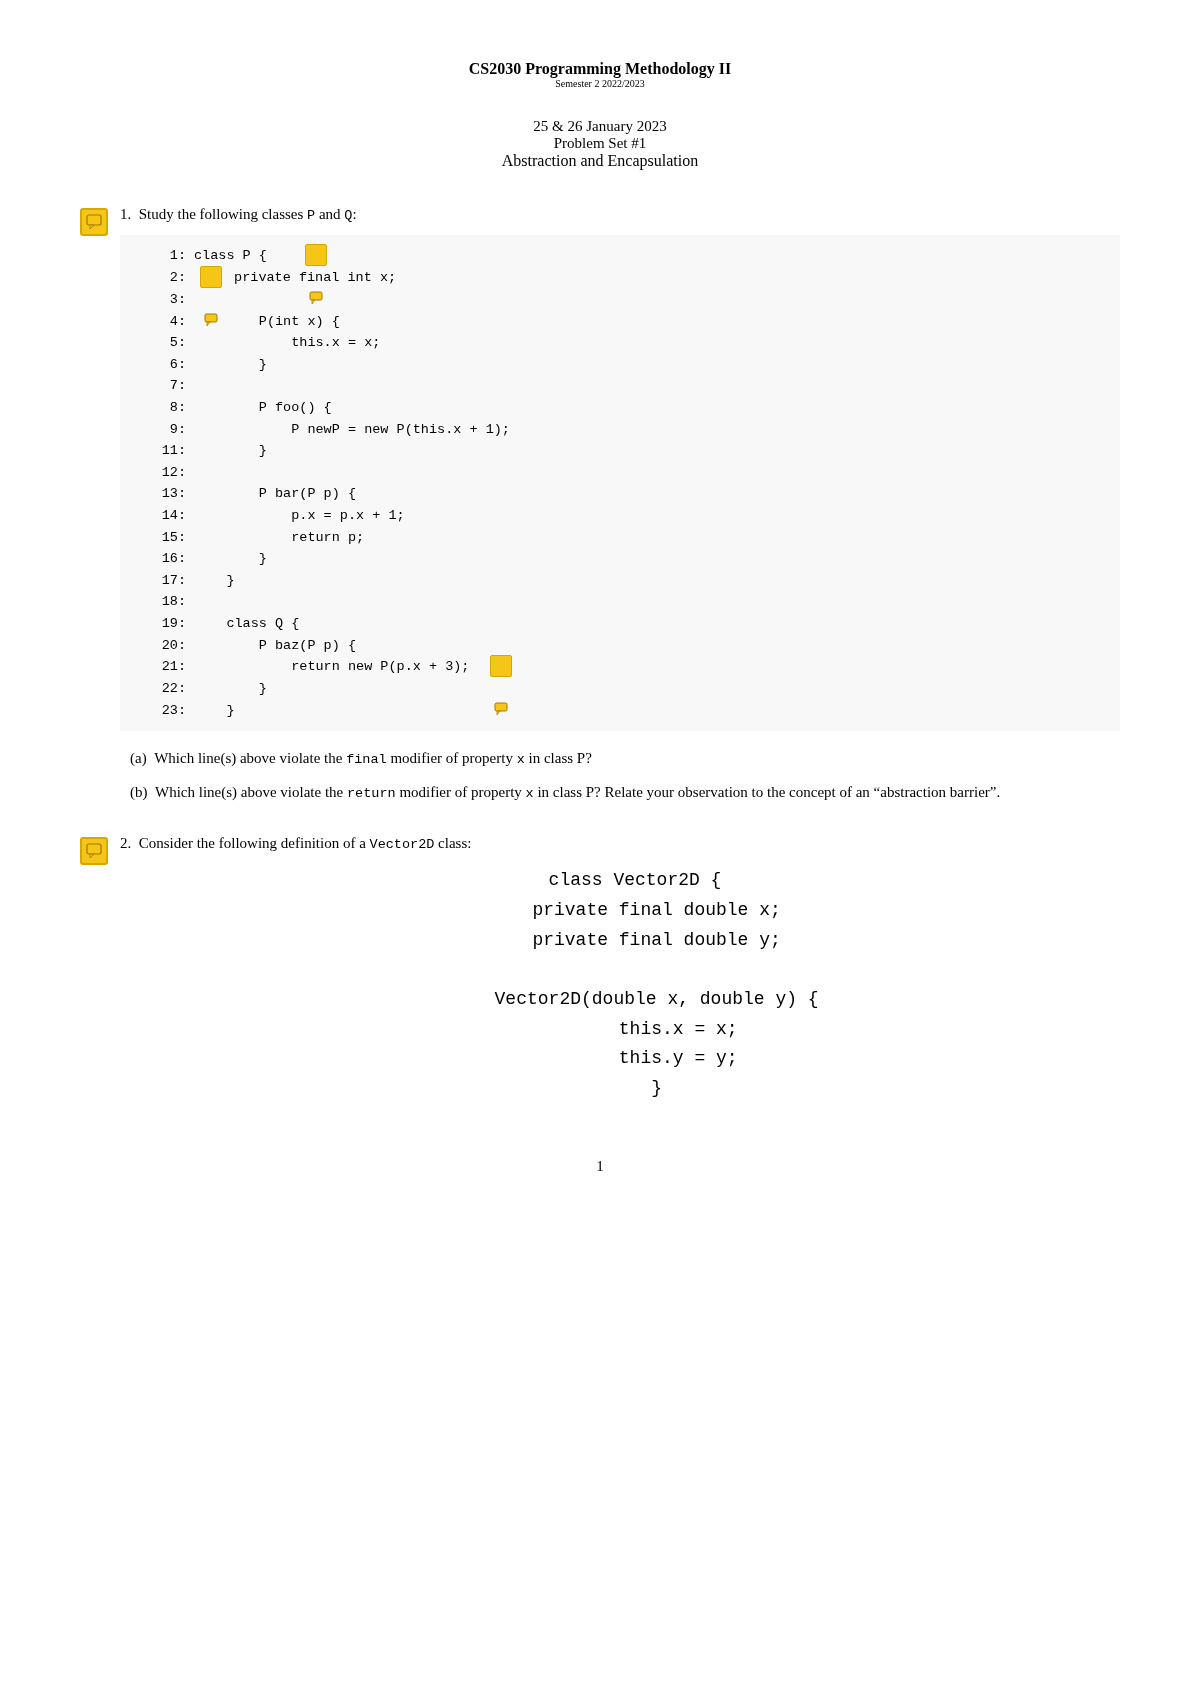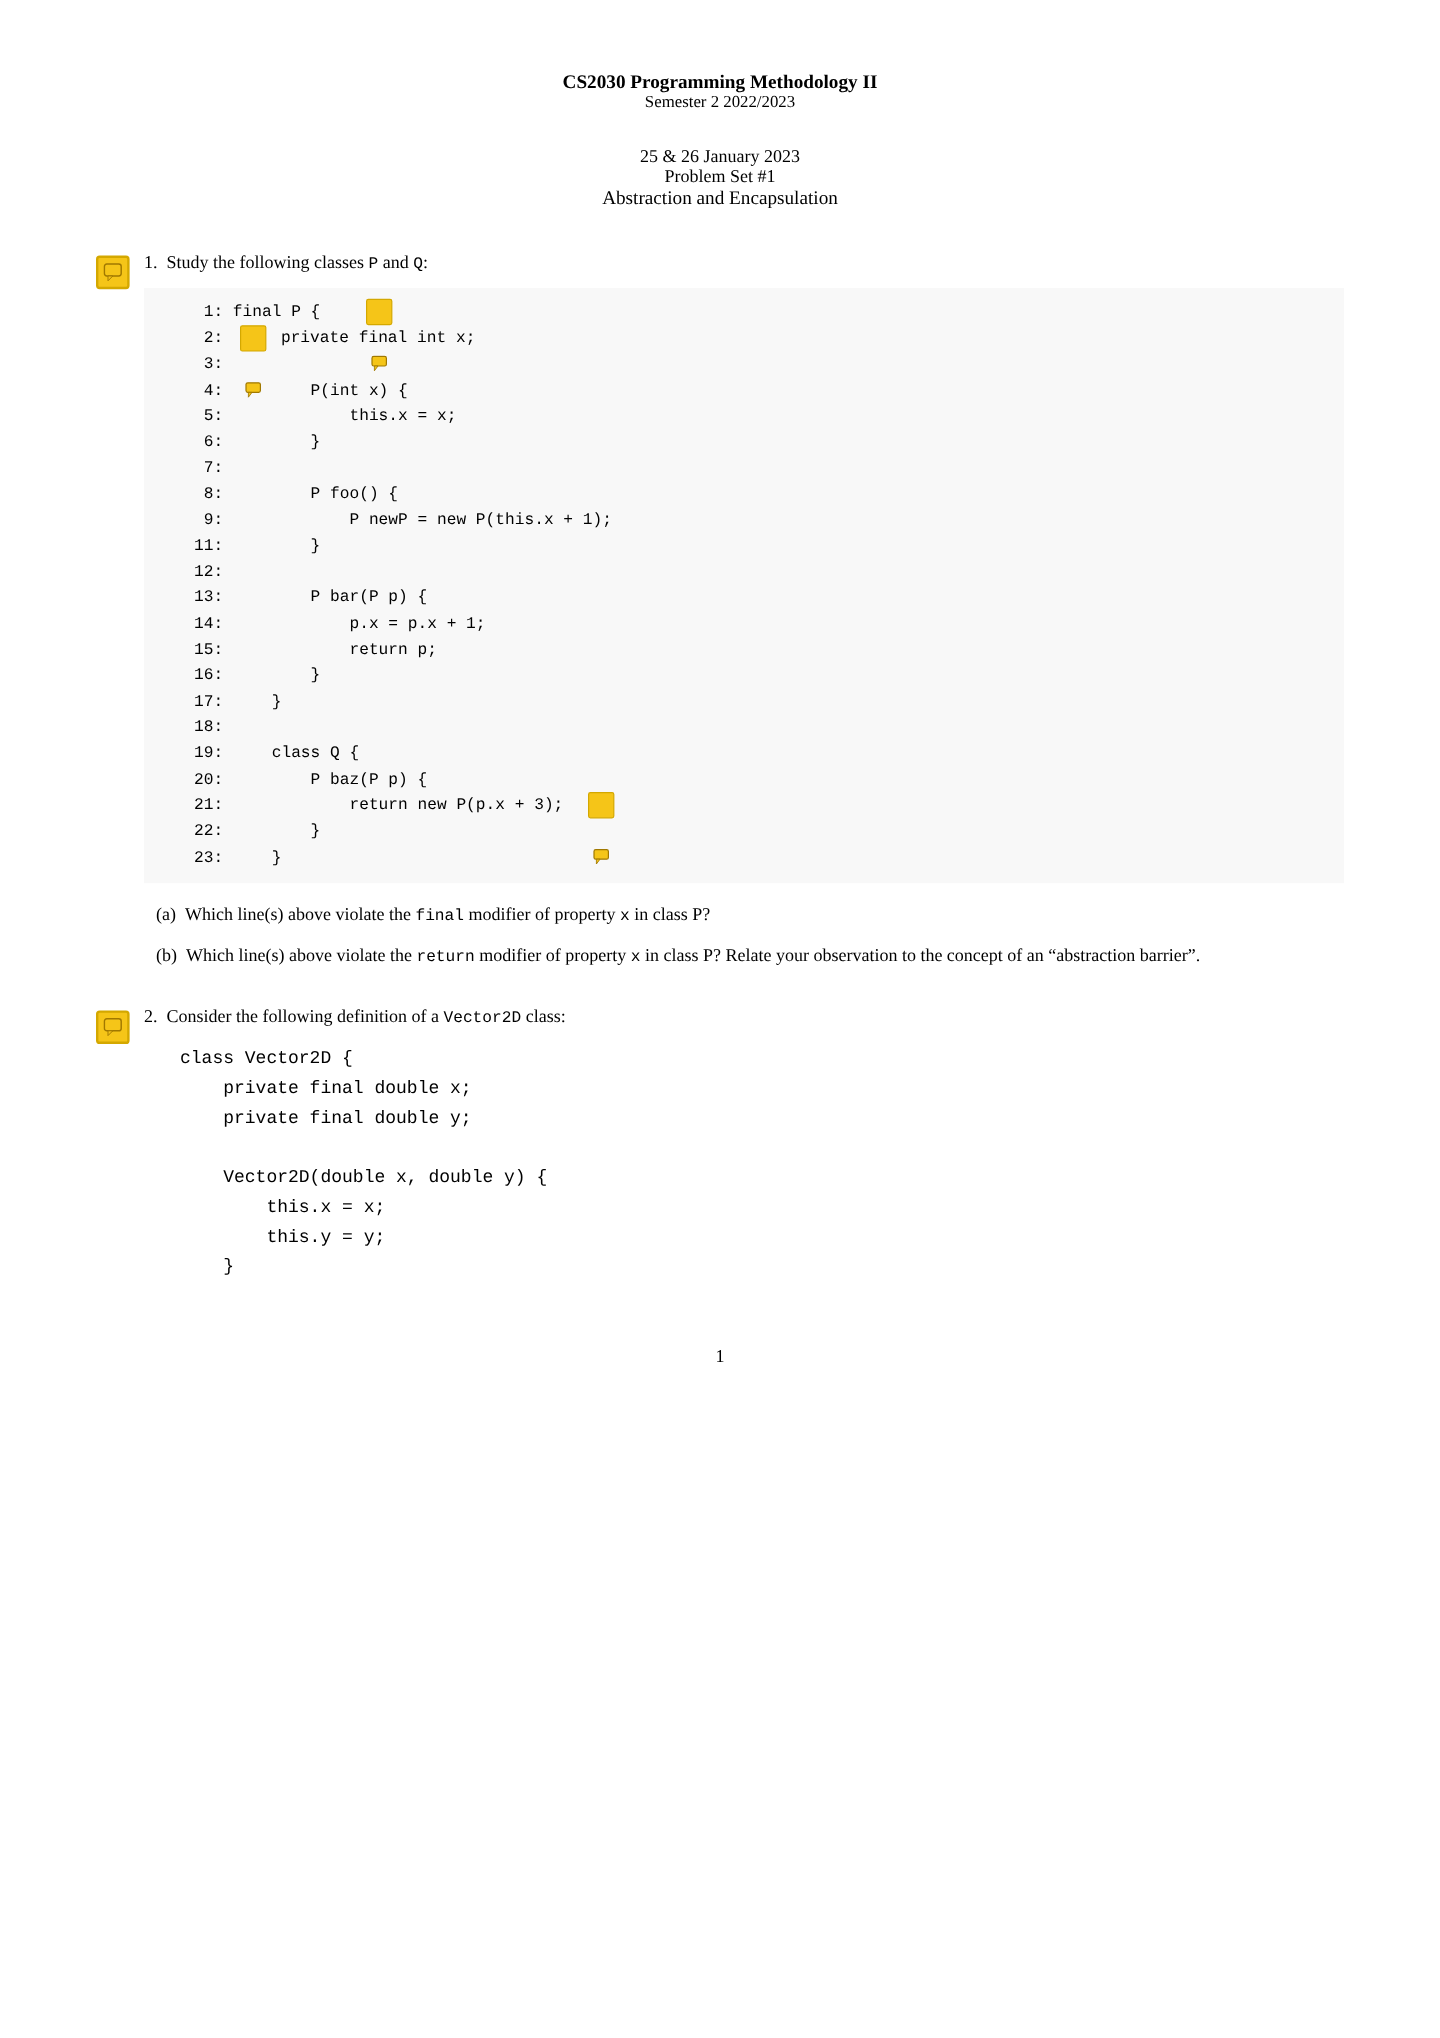--- a/index.html
+++ b/index.html
@@ -18,21 +18,21 @@
       text-align: center;
       margin-bottom: 36px;
     }
 
     .page-header .title {
       font-weight: bold;
       font-size: 16px;
     }
 
     .page-header .subtitle {
-      font-size: 14px;
+      font-size: 10px;
     }
 
     .page-header .date-section {
       margin-top: 29px;
       font-size: 15px;
     }
 
     .page-header .problem-title {
       font-weight: normal;
       font-size: 16px;
@@ -131,23 +131,24 @@
 
     .sub-question {
       margin-bottom: 10px;
       font-size: 15px;
       line-height: 1.55;
     }
 
     .code-block-standalone {
       margin: 14px 0 14px 30px;
       font-family: "Courier New", Courier, monospace;
-      font-size: 15px;
+      font-size: 18px;
       line-height: 1.65;
       white-space: pre;
+      text-align: center;
     }
 
     .page-number {
       text-align: center;
       margin-top: 40px;
       font-size: 15px;
     }
   </style>
 </head>
 <body>
@@ -172,21 +173,21 @@
   <div class="question-content">
     <div class="question-text">
       <span>1.</span>
       &nbsp;Study the following classes <code>P</code> and <code>Q</code>:
     </div>
 
     <div class="code-block">
 
       <div class="code-line">
         <span class="line-num">1:</span>
-        <span>final P {    </span>
+        <span>class P {    </span>
         <span class="inline-annotation">
           <svg viewBox="0 0 14 14" fill="#a07800">
             <rect x="1" y="1" width="12" height="8" rx="1.5" fill="#f5c518" stroke="#a07800" stroke-width="1"></rect>
             <polygon points="3,9 3,13 6,9" fill="#f5c518" stroke="#a07800" stroke-width="0.7"></polygon>
           </svg>
         </span>
       </div>
 
       <div class="code-line">
         <span class="line-num">2:</span>

